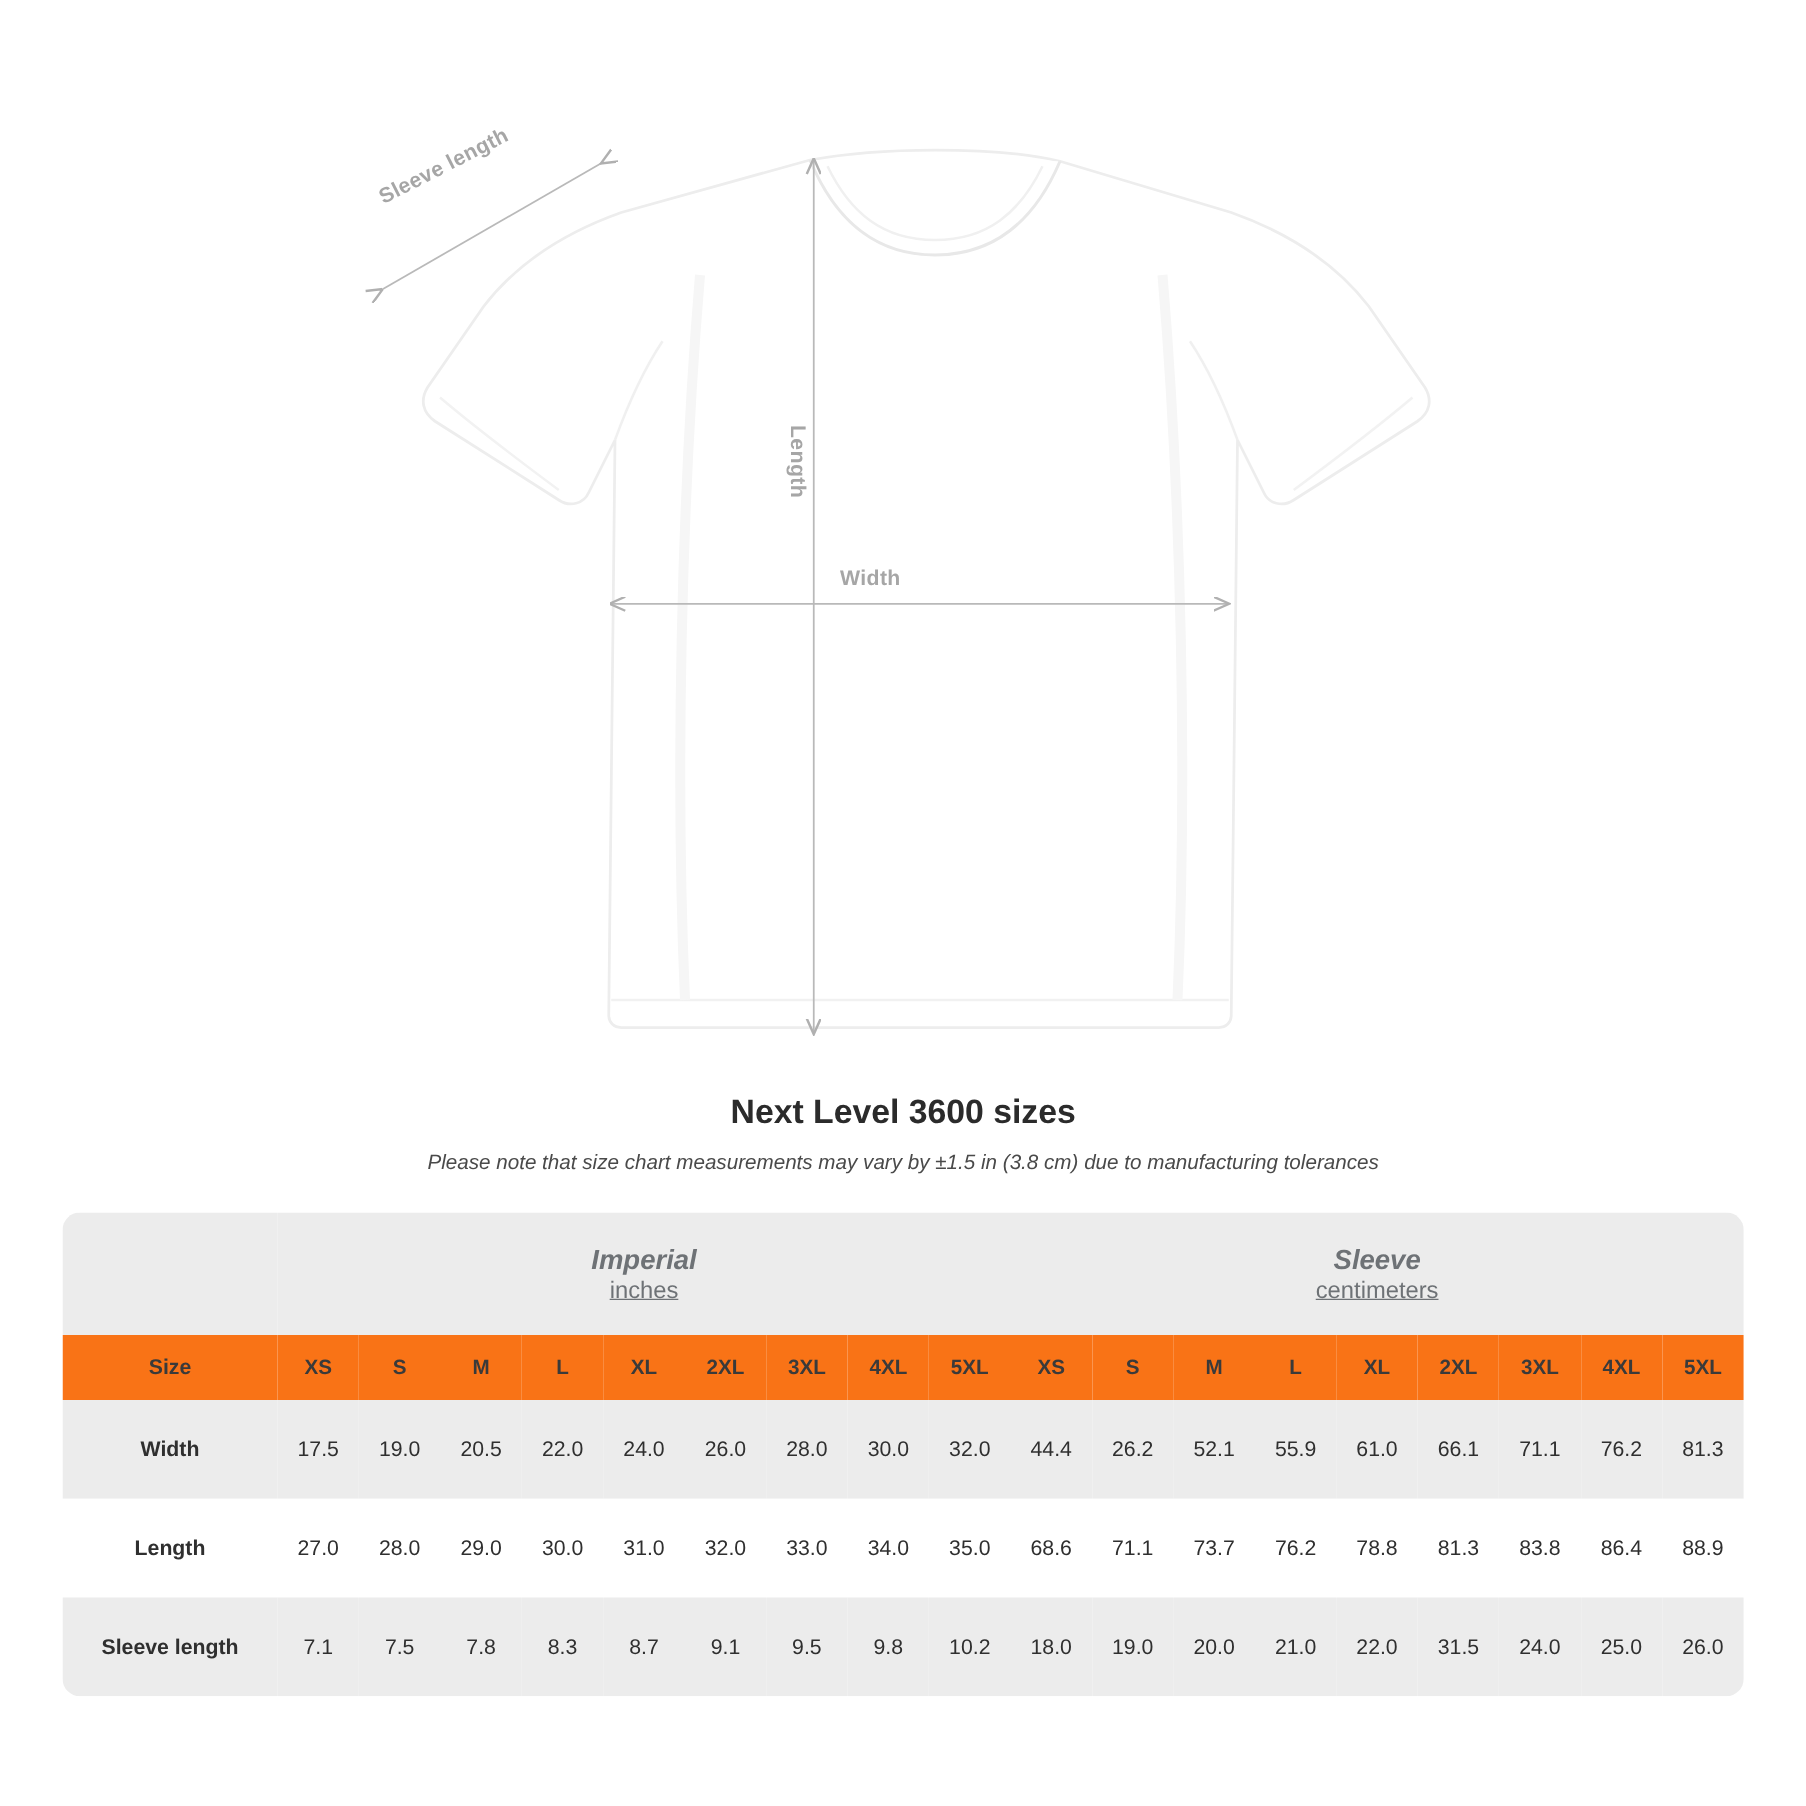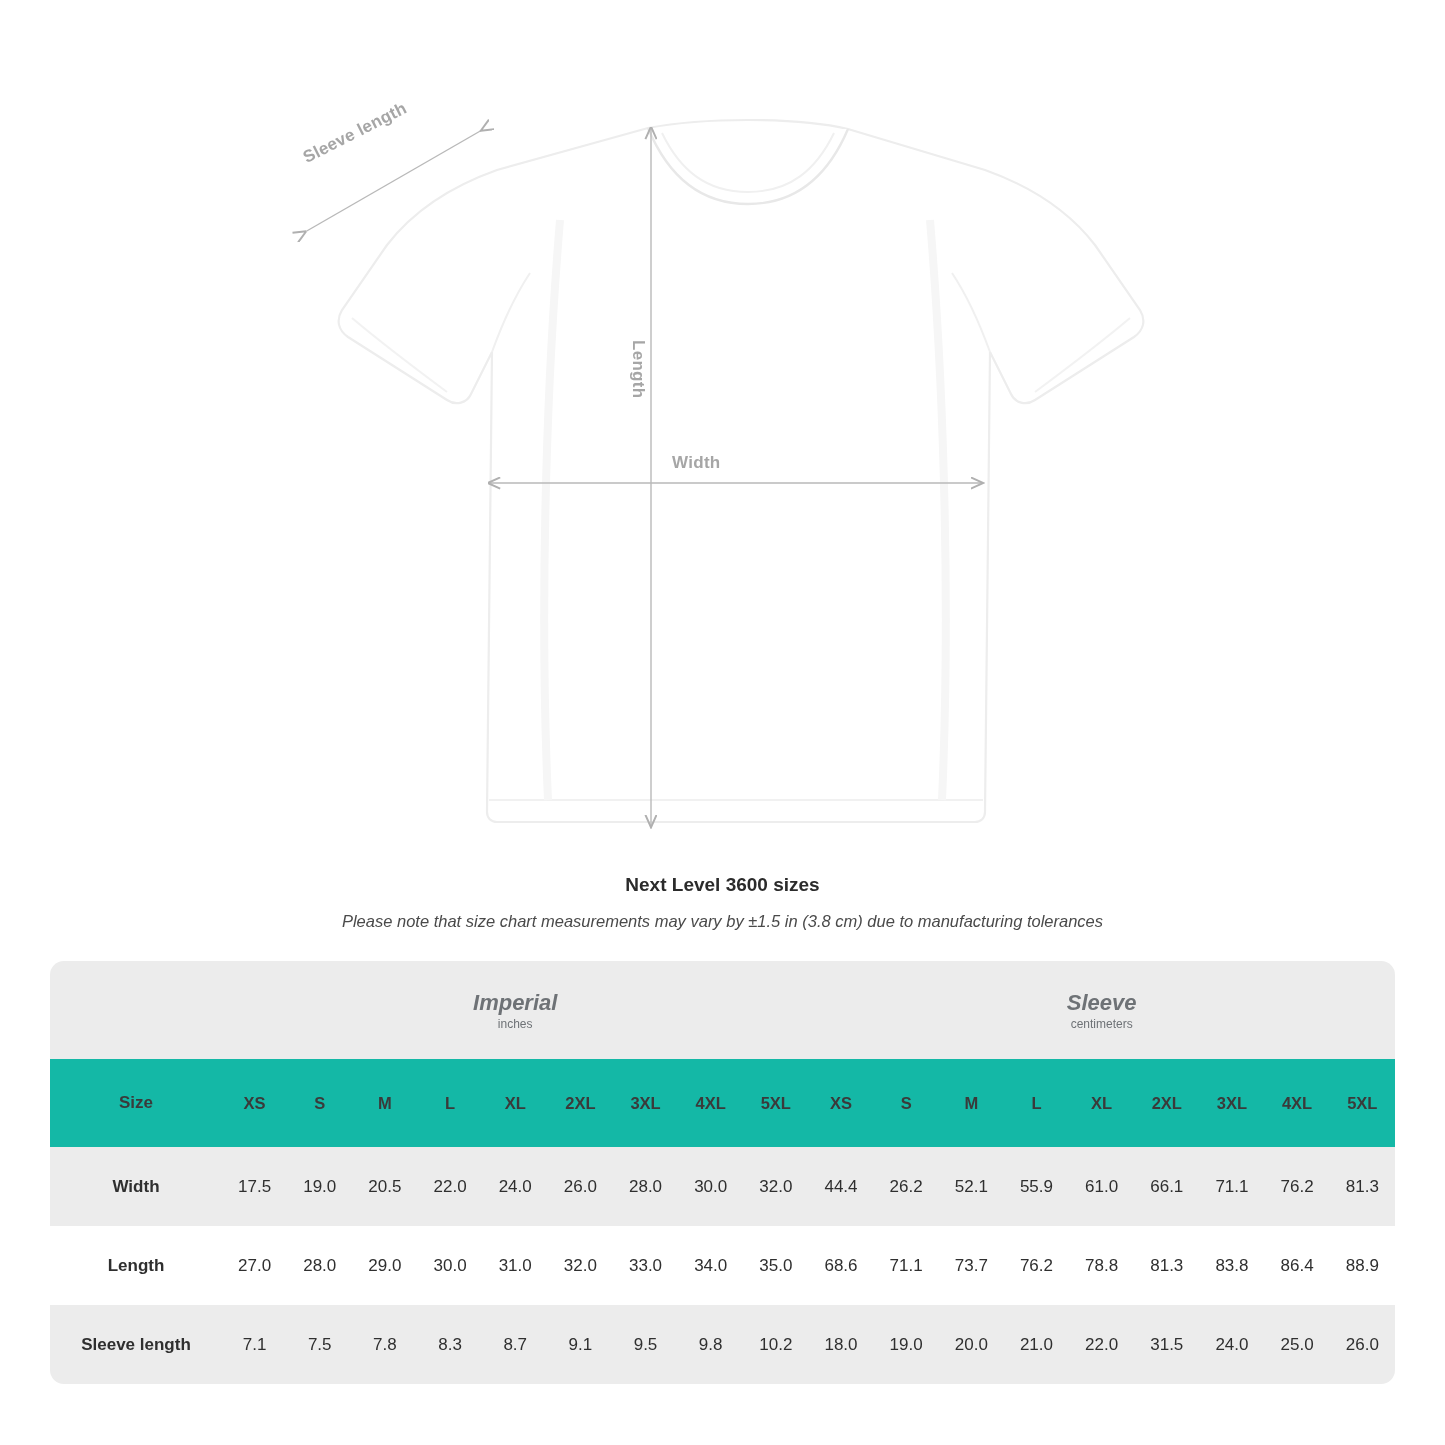--- a/index.html
+++ b/index.html
@@ -61,21 +61,21 @@
     width: 1445px;
     height: 860px;
   }
 
   
   .title-block {
     text-align: center;
     margin-top: 14px;
   }
   .chart-title {
-    font-size: 19px;
+    font-size: 27px;
     font-weight: bold;
     color: #2b2b2b;
     margin: 0 0 12px 0;
   }
   .chart-note {
     font-size: 16.5px;
     font-style: italic;
     color: #4a4a4a;
     margin: 16px;
   }
@@ -104,31 +104,32 @@
     vertical-align: middle;
   }
   .unit-head .unit-title {
     font-size: 22px;
     font-style: italic;
     font-weight: bold;
     color: #6e7276;
     line-height: 1.25;
   }
   .unit-head .unit-sub {
-    font-size: 12px;
+    font-size: 19px;
     color: #6e7276;
     font-style: normal;
     font-weight: normal;
+    text-decoration: underline;
   }
   .corner-cell {
     background: #ececec;
   }
   tr.size-row td {
-    height: 88px;
-    background: #14b8a6;
+    height: 52px;
+    background: #f97316;
     font-weight: bold;
     font-size: 16.5px;
     color: #3a3a3a;
     vertical-align: middle;
   }
   tr.size-row td.row-head {
     font-size: 17px;
     color: #3a3a3a;
   }
   tr.data-row td {

